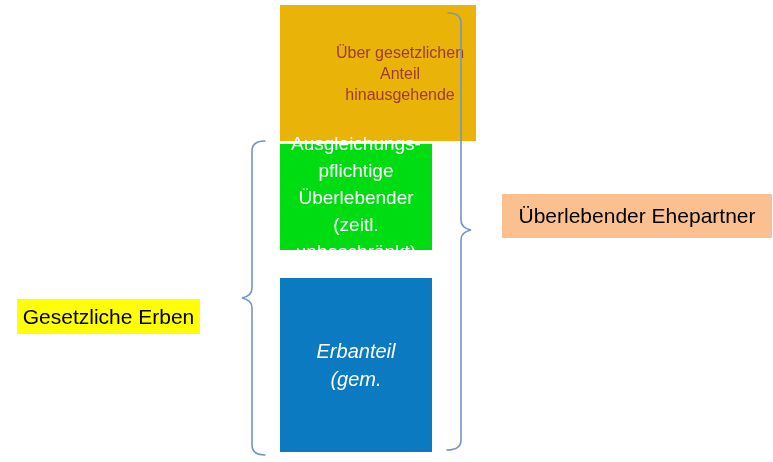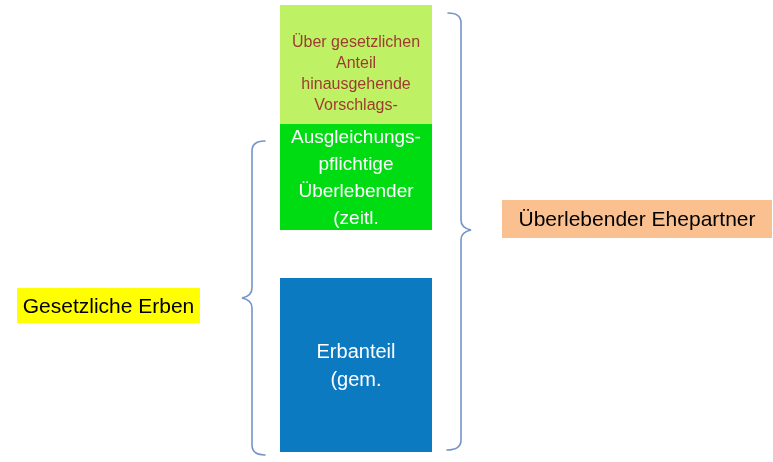--- a/index.html
+++ b/index.html
@@ -19,21 +19,21 @@
     position: absolute;
     left: 280px;
     width: 152px;
     display: flex;
     flex-direction: column;
     align-items: center;
     justify-content: center;
     text-align: center;
   }
   .seg-top    { top: 5px;   height: 136px; font-size: 16px;  line-height: 21px; }
-  .seg-mid    { top: 124px; height: 106px; font-size: 19px;  line-height: 27px; }
+  .seg-mid    { top: 144px; height: 106px; font-size: 19px;  line-height: 27px; }
   .seg-bottom { top: 278px; height: 174px; font-size: 20px;  line-height: 28px; }
   .braces-svg {
     position: absolute;
     top: 0;
     left: 0;
     width: 773px;
     height: 462px;
     pointer-events: none;
   }
   .braces-svg path {
@@ -43,48 +43,48 @@
   }
   .side-label {
     position: absolute;
     display: flex;
     align-items: center;
     justify-content: center;
     font-size: 21px;
     white-space: nowrap;
   }
   .label-left  { left: 17px;  top: 288px; width: 183px; height: 35px; }
-  .label-right { left: 502px; top: 200px; width: 270px; height: 38px; }
+  .label-right { left: 502px; top: 194px; width: 270px; height: 44px; }
 </style>
 </head>
 <body>
 
 <div class="canvas">
 
-  <div class="segment seg-top" style="background-color: #bef264; color: rgb(158, 59, 48);">
+  <div class="segment seg-top" style="background-color: #eab308; color: rgb(158, 59, 48); padding-left: 44px;">
     <div>Über gesetzlichen</div>
     <div>Anteil</div>
     <div>hinausgehende</div>
-    <div>Vorschlags-</div>
   </div>
 
   <div class="segment seg-mid" style="background-color: rgb(0, 220, 18); color: rgb(255, 255, 255);">
     <div>Ausgleichungs-</div>
     <div>pflichtige</div>
     <div>Überlebender</div>
     <div>(zeitl.</div>
+    <div>unbeschränkt)</div>
   </div>
 
-  <div class="segment seg-bottom" style="background-color: rgb(11, 122, 193); color: rgb(255, 255, 255);">
+  <div class="segment seg-bottom" style="background-color: rgb(11, 122, 193); color: rgb(255, 255, 255); font-style: italic;">
     <div>Erbanteil</div>
     <div>(gem.</div>
   </div>
 
   <svg class="braces-svg" viewBox="0 0 773 462" xmlns="http://www.w3.org/2000/svg">
     <path d="M265,141 Q252,141 252,151 L252,288 Q252,296 242,298 Q252,300 252,308 L252,445 Q252,455 265,455" style="stroke: rgb(116, 148, 200);"></path>
     <path d="M448,13 Q461,13 461,23 L461,220 Q461,228 471,230 Q461,232 461,240 L461,440 Q461,450 447,450" style="stroke: rgb(116, 148, 200);"></path>
   </svg>
 
-  <div class="side-label label-left" style="background-color: rgb(255, 255, 0); color: rgb(0, 0, 0);">Gesetzliche Erben</div>
+  <div class="side-label label-left" style="background-color: rgb(255, 255, 0); color: rgb(0, 0, 0); margin-top: 11px;">Gesetzliche Erben</div>
 
   <div class="side-label label-right" style="background-color: rgb(250, 192, 144); color: rgb(0, 0, 0);">Überlebender Ehepartner</div>
 
 </div>
 
 </body></html>

